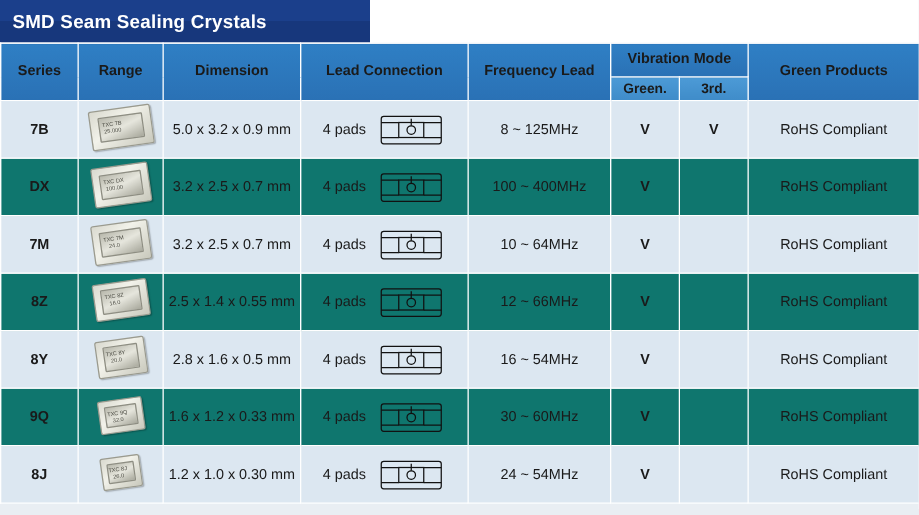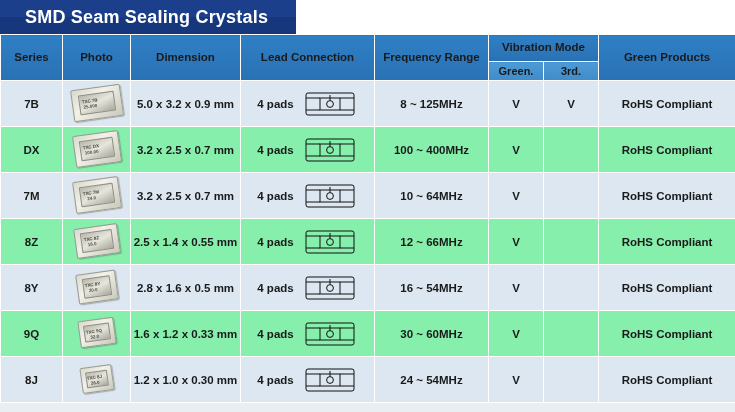--- a/index.html
+++ b/index.html
@@ -27,23 +27,23 @@
     top: 0;
     width: 296px;
     height: 34px;
     background: linear-gradient(to bottom, #1b3f8b 0%, #1b3f8b 50%, #17377c 50%, #17377c 100%);
     border-right: 2px solid #ffffff;
     display: flex;
     align-items: center;
   }
   .title-text {
     color: #ffffff;
-    font-size: 18px;
+    font-size: 15px;
     font-weight: bold;
-    padding-left: 25px;
+    padding-left: 10px;
     letter-spacing: 0.2px;
   }
   .title-filler {
     position: absolute;
     left: 296px;
     top: 0;
     right: 0;
     height: 34px;
     background: #ffffff;
   }
@@ -77,24 +77,23 @@
     margin-top: 48px;
   }
   thead th.sub {
     height: 18px;
     font-size: 11px;
     background: linear-gradient(to bottom, #4c9ad6 0%, #3f8cc9 100%);
   }
   tbody tr td {
     height: 45px;
     background: #dce7f1;
-    font-weight: bold;
   }
   tbody tr.alt td {
-    background: #86efac;
+    background: #0f766e;
   }
   td.series {
     font-weight: bold;
     font-size: 13px;
     margin-top: 14px;
   }
   td.dim, td.freq, td.lead-txt, td.green {
     font-size: 11.5px;
   }
   td.vib {
@@ -172,24 +171,24 @@
       <col style="width:110px">
       <col style="width:134px">
       <col style="width:114px">
       <col style="width:55px">
       <col style="width:55px">
       <col style="width:137px">
     </colgroup>
     <thead>
       <tr>
         <th rowspan="2" class="tall">Series</th>
-        <th rowspan="2" class="tall">Photo</th>
+        <th rowspan="2" class="tall">Range</th>
         <th rowspan="2" class="tall">Dimension</th>
         <th rowspan="2" class="tall">Lead Connection</th>
-        <th rowspan="2" class="tall">Frequency Range</th>
+        <th rowspan="2" class="tall">Frequency Lead</th>
         <th colspan="2">Vibration Mode</th>
         <th rowspan="2" class="tall">Green Products</th>
       </tr>
       <tr>
         <th class="sub">Green.</th>
         <th class="sub">3rd.</th>
       </tr>
     </thead>
     <tbody>
 

